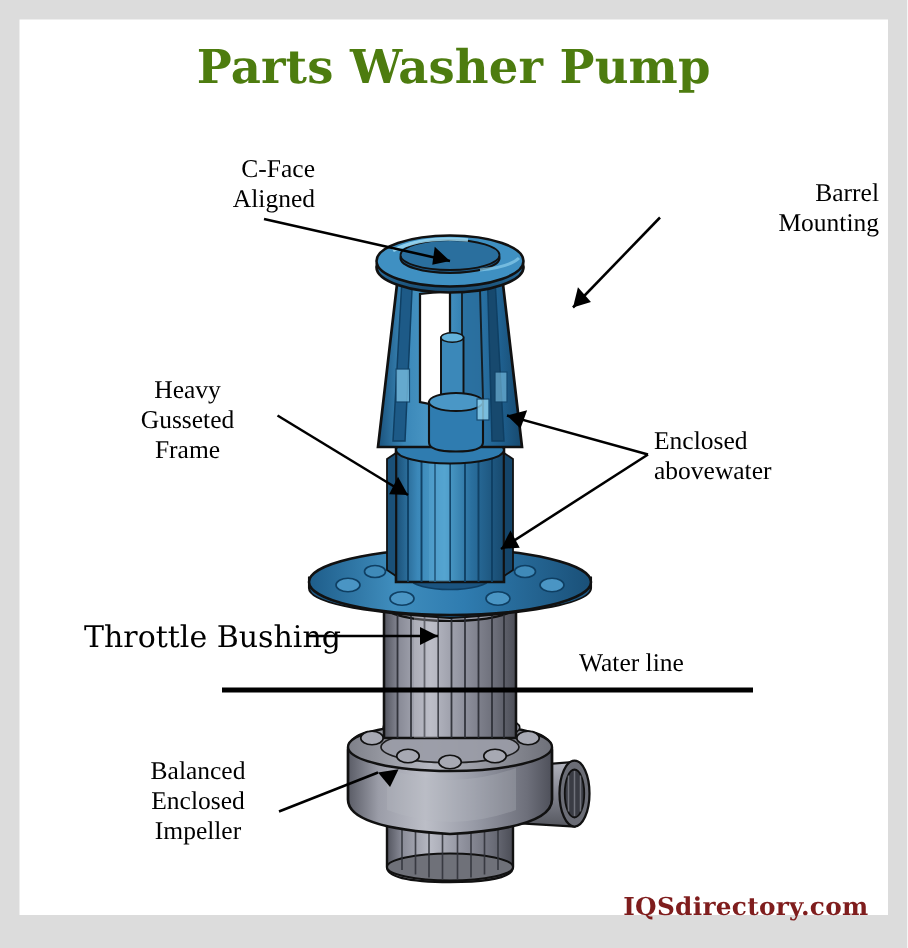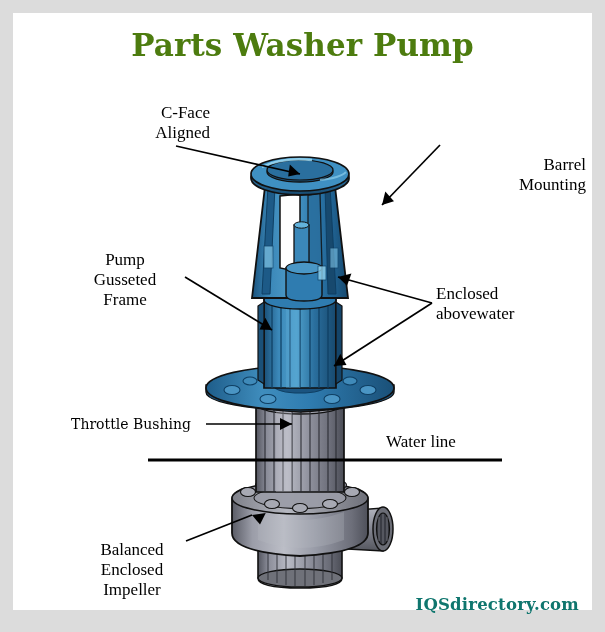--- a/index.html
+++ b/index.html
@@ -51,44 +51,44 @@
     color: #4d7c0f;
     white-space: nowrap;
   }
   .watermark {
     position: absolute;
     right: 26px;
     bottom: 18px;
     font-family: "DejaVu Serif", "Liberation Serif", serif;
     font-weight: bold;
     font-size: 16.5px;
-    color: #0f766e;
+    color: #7f1d1d;
     letter-spacing: 0.2px;
     white-space: nowrap;
   }
   .label {
     position: absolute;
     color: #000000;
     font-family: "Liberation Serif", "DejaVu Serif", serif;
     font-size: 17px;
     line-height: 20px;
     white-space: nowrap;
   }
   .label.slab {
     font-family: "DejaVu Serif", "Liberation Serif", serif;
-    font-size: 14px;
+    font-size: 20px;
     text-align: center;
   }
   .lbl-cface    { left: 60px;  top: 103px; width: 150px; text-align: right; }
   .lbl-heavy    { left: 60px;  top: 250px; width: 130px; text-align: center; }
   .lbl-throttle { left: 56px;  top: 414px; width: 150px; text-align: left; }
-  .lbl-barrel   { left: 438px; top: 119px; width: 148px; text-align: right; margin-top: 36px; }
+  .lbl-barrel   { left: 438px; top: 119px; width: 148px; text-align: right; }
   .lbl-bearings { left: 436px; top: 284px; width: 150px; text-align: left; }
   .lbl-water    { left: 386px; top: 432px; width: 130px; text-align: left; }
-  .lbl-impeller { left: 56px;  top: 540px; width: 152px; text-align: center; }
+  .lbl-impeller { left: 56px;  top: 504px; width: 152px; text-align: center; }
 </style>
 </head>
 <body>
 
 <div id="page">
 
   <div id="canvas"></div>
 
   <svg id="figure-svg" viewBox="0 0 605 632" xmlns="http://www.w3.org/2000/svg">
     <defs>
@@ -312,21 +312,21 @@
     <div>C-Face</div>
     <div>Aligned</div>
   </div>
 
   <div class="label lbl-barrel">
     <div>Barrel</div>
     <div>Mounting</div>
   </div>
 
   <div class="label lbl-heavy">
-    <div>Pump</div>
+    <div>Heavy</div>
     <div>Gusseted</div>
     <div>Frame</div>
   </div>
 
   <div class="label lbl-bearings">
     <div>Enclosed</div>
     <div>abovewater</div>
   </div>
 
   <div class="label slab lbl-throttle">

